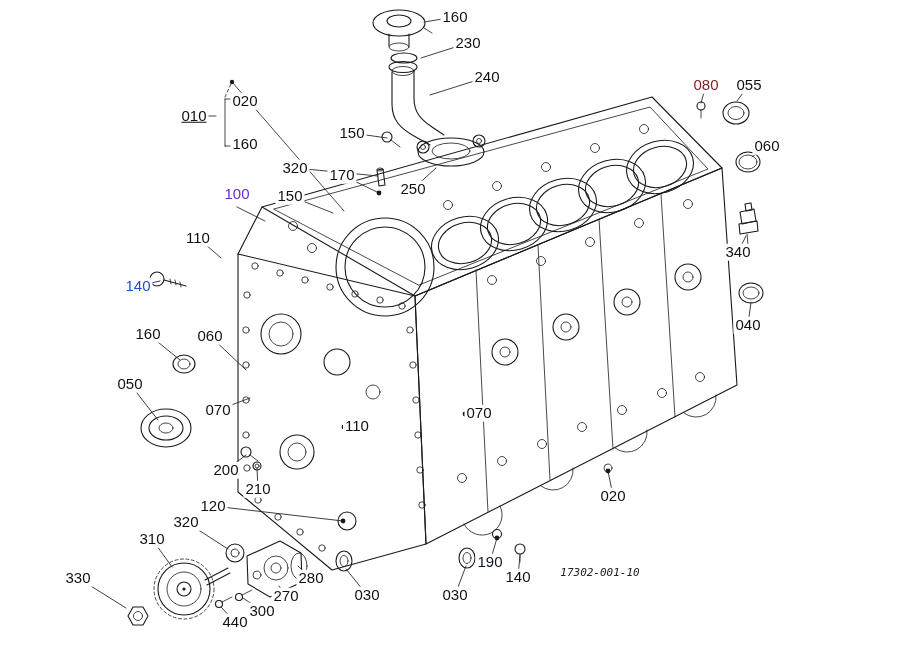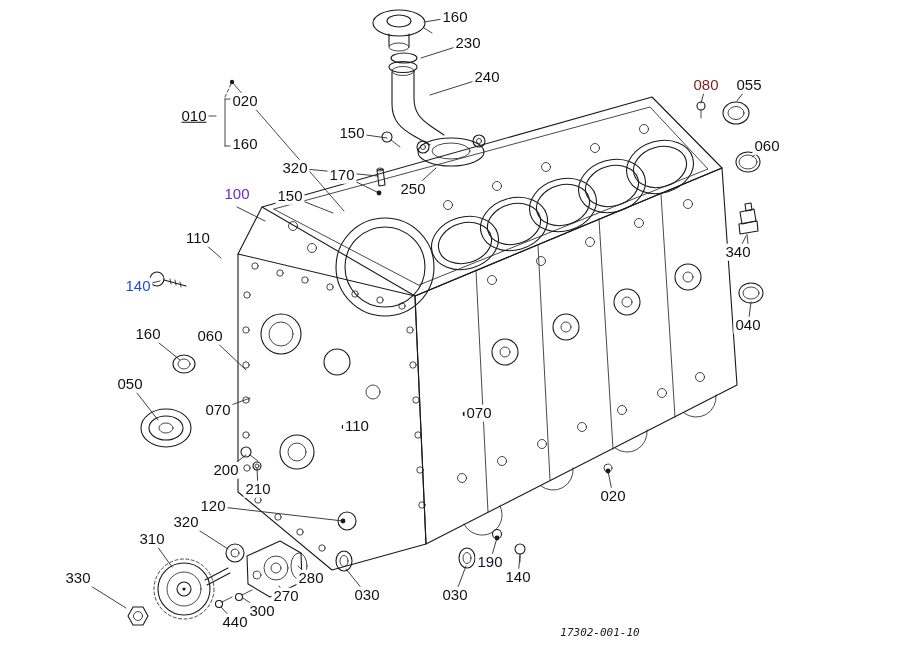--- a/index.html
+++ b/index.html
@@ -304,14 +304,14 @@
       <div class="part-label" style="left: 286px; top: 596px; color: rgb(17, 17, 17);">270</div>
       <div class="part-label" style="left: 78px; top: 578px; color: rgb(17, 17, 17);">330</div>
       <div class="part-label" style="left: 262px; top: 611px; color: rgb(17, 17, 17);">300</div>
       <div class="part-label" style="left: 235px; top: 622px; color: rgb(17, 17, 17);">440</div>
       <div class="part-label" style="left: 367px; top: 595px; color: rgb(17, 17, 17);">030</div>
       <div class="part-label" style="left: 455px; top: 595px; color: rgb(17, 17, 17);">030</div>
       <div class="part-label" style="left: 490px; top: 562px; color: #0f172a;">190</div>
       <div class="part-label" style="left: 518px; top: 577px; color: rgb(17, 17, 17);">140</div>
     </div>
 
-  <div class="drawing-number" style="left:600px;top:632px;text-align:right;">17302-001-10</div>
+  <div class="drawing-number" style="left:600px;top:572px;text-align:right;">17302-001-10</div>
 </div>
 
 </body></html>

